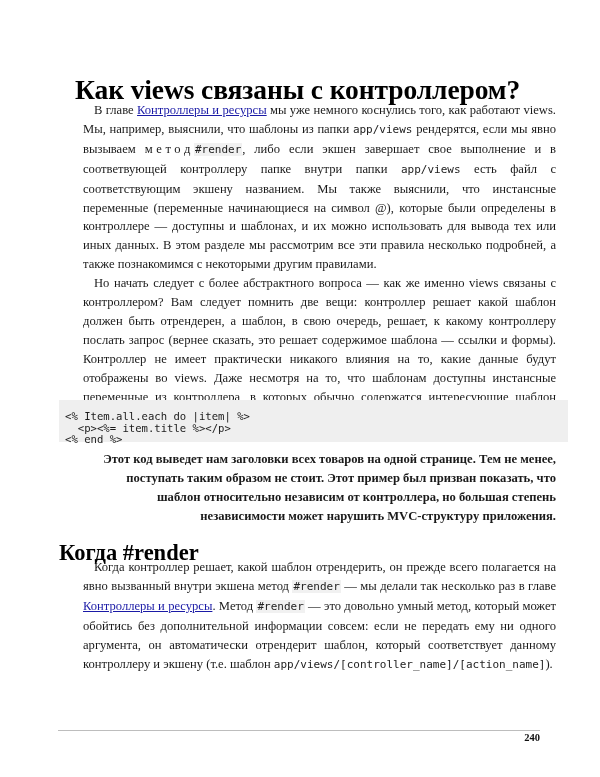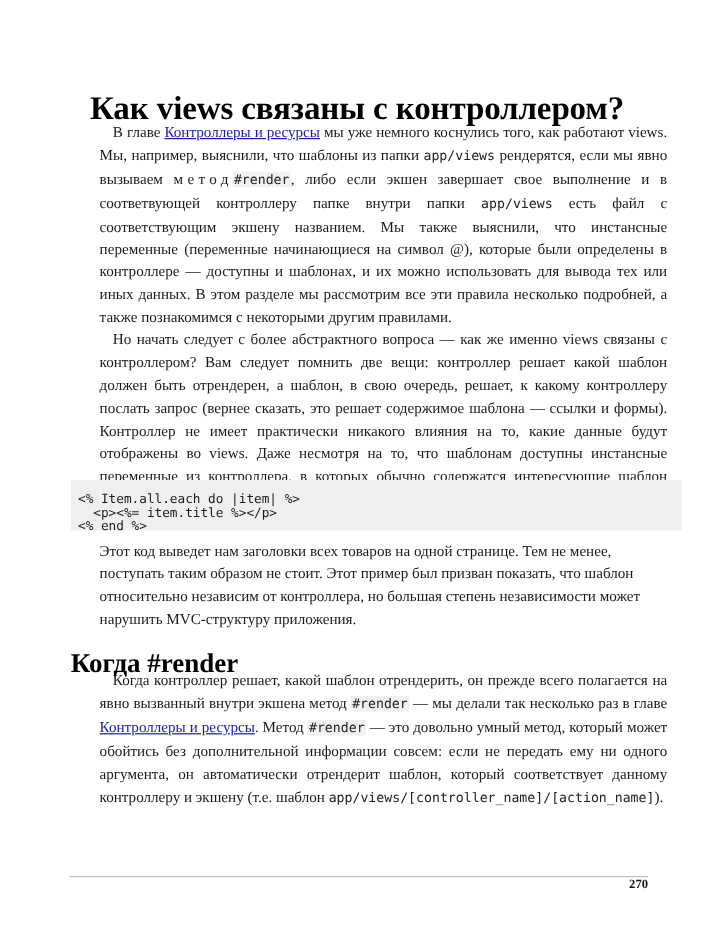--- a/index.html
+++ b/index.html
@@ -52,21 +52,21 @@
       width: 473px;
       font-size: 12.6px;
       line-height: 18.9px;
       margin-left: 24px;
     }
     p {
       margin: 0;
       text-align: justify;
       text-indent: 11px;
     }
-    p.noindent { text-indent: 0; text-align: left; }
+    p.noindent { text-indent: 0; text-align: right; font-weight: bold; }
     a.link {
       color: #1a1aa6;
       text-decoration: underline;
     }
     code.inl {
       font-family: "DejaVu Sans Mono", "Liberation Mono", monospace;
       font-size: 11px;
       background: #f1f1f1;
       padding: 0 1px;
       color: #222;
@@ -136,13 +136,13 @@
 
   <h2>Когда #render</h2>
 
   <div class="block" style="top:558px;">
     <p><span>Когда контроллер решает, какой шаблон отрендерить, он прежде всего полагается на явно вызванный внутри экшена метод </span><code class="inl">#render</code><span> — мы делали так несколько раз в главе </span><a class="link" href="#">Контроллеры и ресурсы</a><span>. Метод </span><code class="inl">#render</code><span> — это довольно умный метод, который может обойтись без дополнительной информации совсем: если не передать ему ни одного аргумента, он автоматически отрендерит шаблон, который соответствует данному контроллеру и экшену (т.е. шаблон </span><code class="plain">app/views/[controller_name]/[action_name]</code><span>).</span></p>
   </div>
 
 </div>
 
 <div class="footer-rule"></div>
-<div class="page-number">270</div>
+<div class="page-number">240</div>
 
 </body></html>

